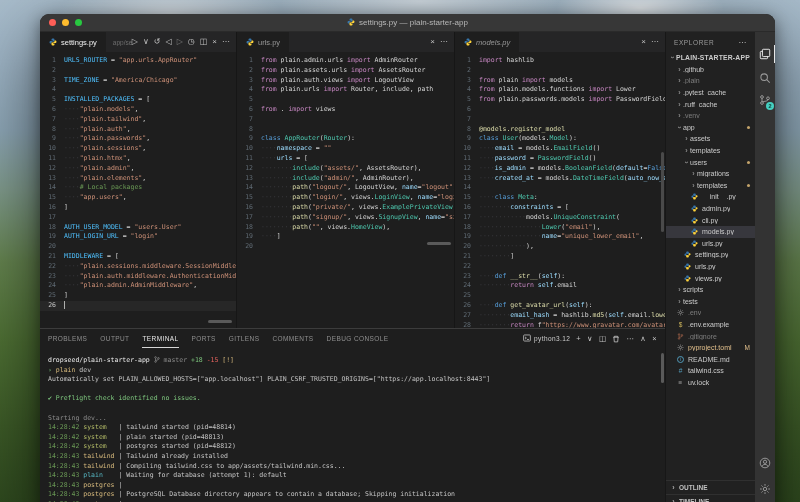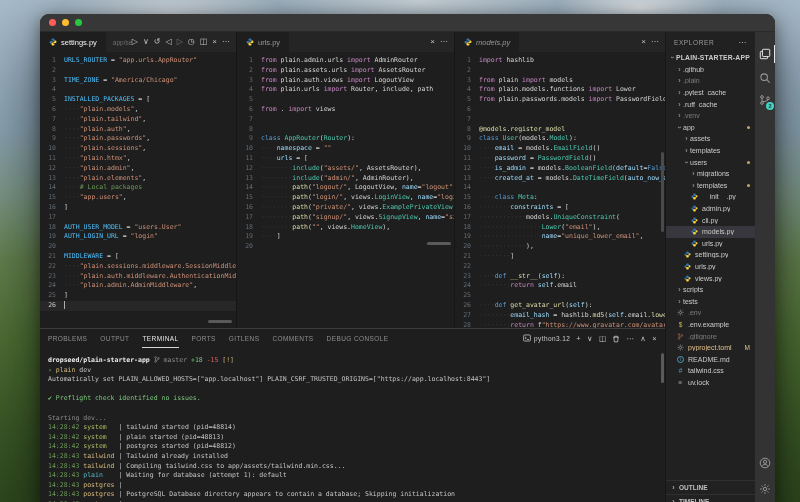--- a/index.html
+++ b/index.html
@@ -51,21 +51,21 @@
   
   .panel { flex:1; border-top:1px solid #3c3c3c; background:#1e1e1e; position:relative; overflow:hidden; }
   .ptabs { height:19px; display:flex; align-items:center; gap:13px; padding:0 8px; font-size:6.5px; letter-spacing:.4px; color:#8f8f8f; }
   .ptab { height:100%; display:flex; align-items:center; cursor:default; }
   .ptab.active { color:#e7e7e7; border-bottom:1px solid #d7d7d7; }
   .ptools { margin-left:auto; display:flex; align-items:center; gap:6px; color:#c5c5c5; font-size:7.5px; }
   .ptools .shell { display:flex; align-items:center; gap:3px; font-size:6.5px; color:#cccccc; }
   .ptools svg{width:8px;height:8px}
   .term { padding:8px 0 0 8px; font-family:"DejaVu Sans Mono","DejaVu Sans",monospace; font-size:6.5px; line-height:9.6px; white-space:pre; }
   .tline{height:9.6px; overflow:hidden;}
-  .tk-tb{color:#ededed;font-weight:bold}.tk-tdim{color:#8b8b8b}.tk-ttxt{color:#c5c5c5}
+  .tk-tb{color:#ededed;font-weight:normal}.tk-tdim{color:#8b8b8b}.tk-ttxt{color:#c5c5c5}
   .tk-tgreen{color:#7ec77e}.tk-tred{color:#e8645f}.tk-tyellow{color:#d7ba7d}
   .tk-tts{color:#6a9955}.tk-tsys{color:#b5bd68}.tk-ttw{color:#d7ba7d}.tk-tpl{color:#56b6c2}.tk-tpg{color:#d7ba7d}
   .tk-titalic{color:#8b8b8b;}.tk-tcmd{color:#d7ba7d}
   .tk-bicon svg{width:6px;height:7px;vertical-align:-1px}
   
   .sidebar { width:90px; background:#212121; border-left:1px solid #171717; position:relative; font-size:7px; color:#cccccc; overflow:hidden; }
   .sb-head { height:20px; display:flex; align-items:center; padding:0 8px; color:#9a9a9a; font-size:6.5px; letter-spacing:.6px; }
   .sb-head .more{margin-left:auto;color:#bdbdbd;font-size:8px}
   .tree { }
   .trow { height:11.6px; display:flex; align-items:center; white-space:nowrap; overflow:hidden; cursor:default; }
@@ -97,20 +97,27 @@
 
 <div class="desktop">
   <div class="window">
 
     <div class="titlebar">
       <div class="lights">
         <span class="light r"></span>
         <span class="light y"></span>
         <span class="light g"></span>
       </div>
+      <div class="title">
+        <span id="title-ico"><svg viewBox="0 0 16 16">
+              <path fill="#3776ab" d="M8 1C6 1 5 1.9 5 3.2V5h3v.8H3.7C2.2 5.8 1 6.8 1 8.5S2.2 11 3.7 11H5V9.3C5 7.9 6.2 7 7.6 7H11V3.2C11 1.9 10 1 8 1z"></path>
+              <path fill="#ffd43b" d="M8 15c2 0 3-.9 3-2.2V11H8v-.8h4.3c1.5 0 2.7-1 2.7-2.7S13.8 5 12.3 5H11v1.7C11 8.1 9.8 9 8.4 9H5v3.8C5 14.1 6 15 8 15z"></path>
+            </svg></span>
+        <span>settings.py — plain-starter-app</span>
+      </div>
     </div>
 
     <div class="body">
       <div class="center">
         <div class="editor-row">
           <section class="pane">
             <div class="tabbar">
               <div class="tab focused">
                   <span class="fico">
                     <svg viewBox="0 0 16 16">

